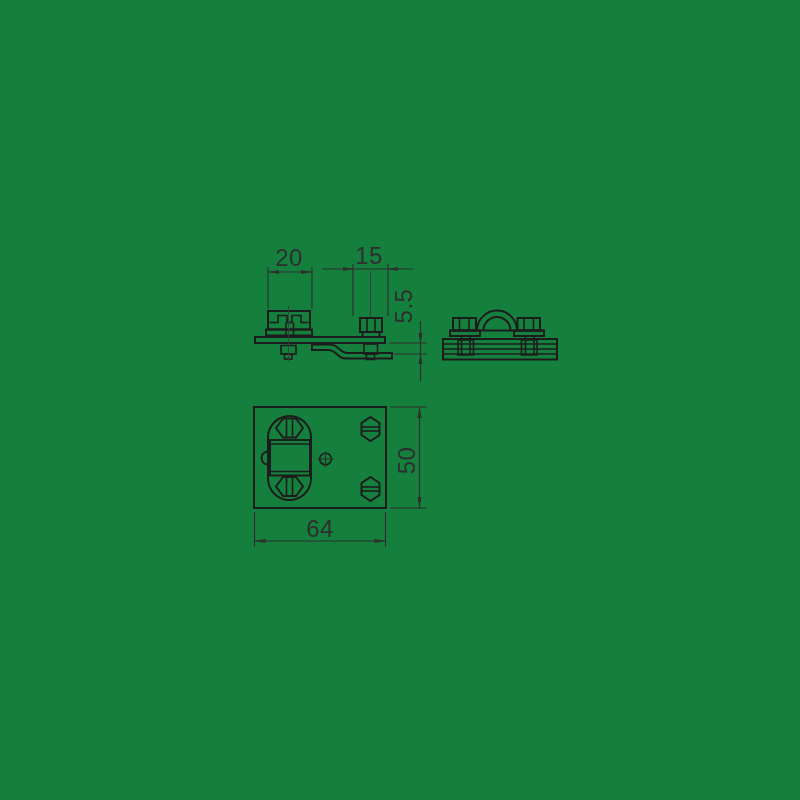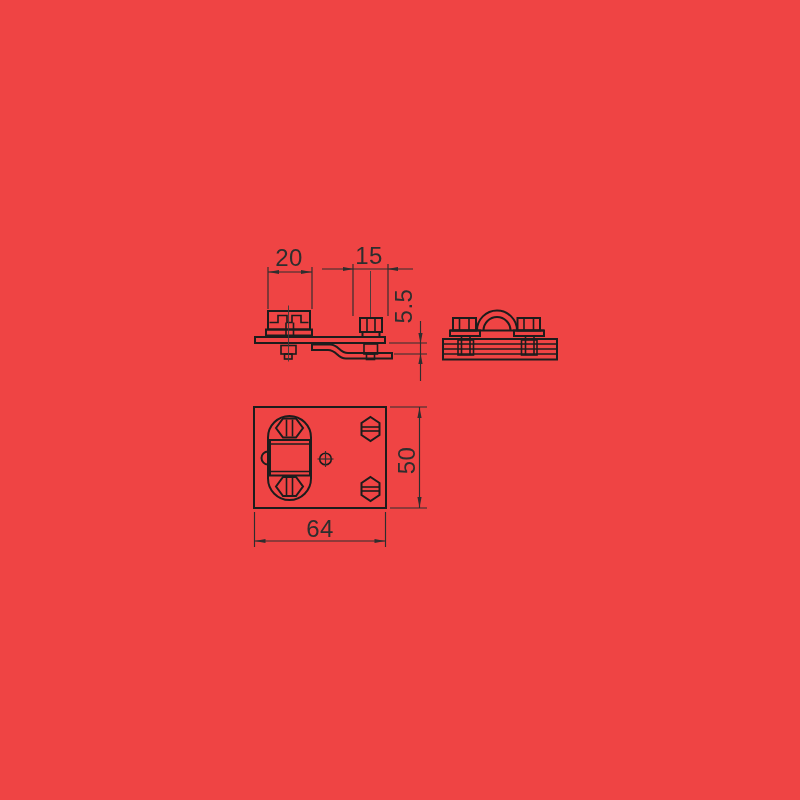--- a/index.html
+++ b/index.html
@@ -8,21 +8,21 @@
     background: #ffffff;
     width: 800px;
     height: 800px;
     overflow: hidden;
     font-family: "Liberation Sans", sans-serif;
   }
   .canvas {
     position: relative;
     width: 800px;
     height: 800px;
-    background: #ef4444;
+    background: #15803d;
   }
   
   .ol { fill: none; stroke: #1c1c1c; stroke-width: 2; stroke-linejoin: miter; stroke-linecap: butt; }
   .ol-med { fill: none; stroke: #1c1c1c; stroke-width: 1.6; }
   
   .thin { fill: none; stroke: #2e2e2e; stroke-width: 1.15; }
   .cl { fill: none; stroke: #3a3a3a; stroke-width: 0.9; }
   .arrow { fill: #2e2e2e; stroke: none; }
   text.dimtxt {
     font-family: "Liberation Sans", sans-serif;

